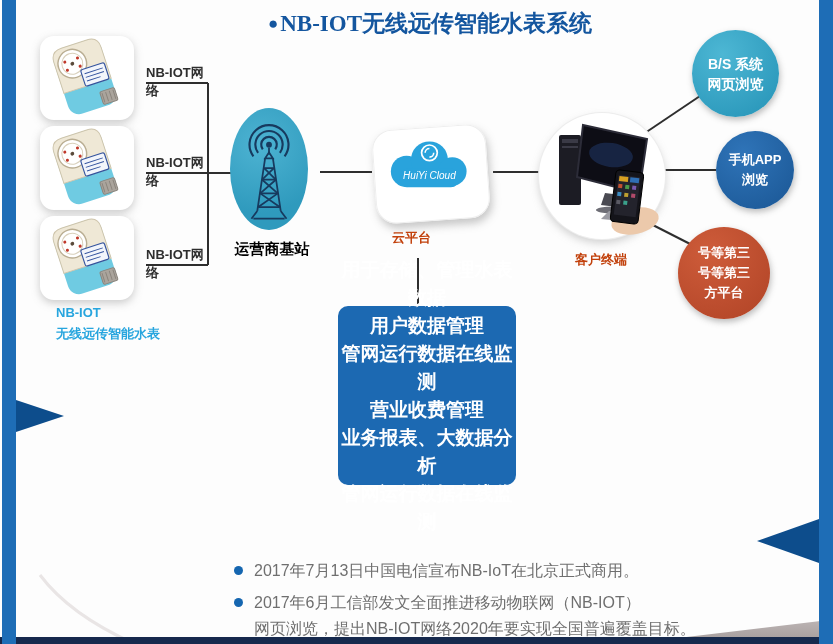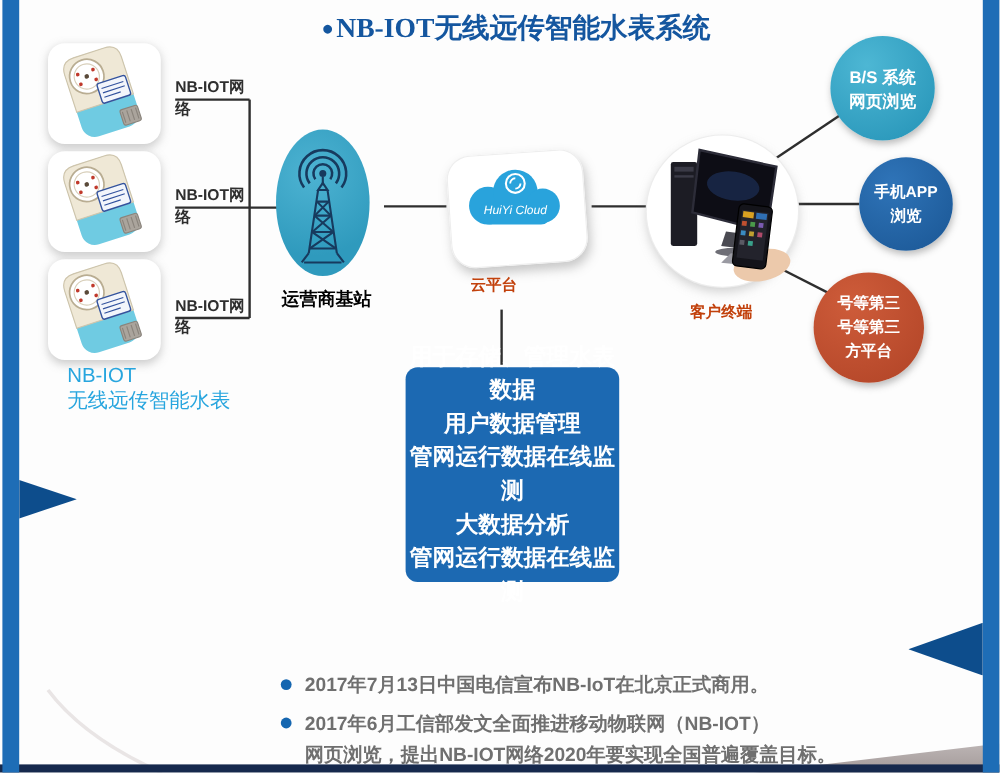--- a/index.html
+++ b/index.html
@@ -28,29 +28,29 @@
   .cloud-icon{position:absolute;left:378px;top:133px;width:100px;height:64px;z-index:4;}
   .node-label{position:absolute;font-size:13px;font-weight:bold;color:#c2410c;z-index:4;}
   
   .client-circle{position:absolute;left:539px;top:113px;width:126px;height:126px;border-radius:50%;
                  background:#fff;box-shadow:0 0 0 1px #ededed,0 4px 9px rgba(140,140,140,.4);z-index:3;}
   
   .bubble{position:absolute;border-radius:50%;color:#fff;text-align:center;font-weight:bold;z-index:3;
           display:flex;flex-direction:column;justify-content:center;box-shadow:1px 3px 6px rgba(90,90,90,.4);}
   .bubble div{line-height:20px;}
   
-  .meters-caption{position:absolute;left:56px;top:302px;font-size:17px;font-weight:normal;color:#27a5de;
+  .meters-caption{position:absolute;left:56px;top:302px;font-size:13px;font-weight:bold;color:#27a5de;
                   line-height:21px;z-index:4;}
   
   .func-box{position:absolute;left:338px;top:306px;width:178px;height:179px;background:#1c69b2;
             border-radius:10px;color:#fff;text-align:center;display:flex;flex-direction:column;
             justify-content:center;z-index:3;}
   .func-box div{font-size:19px;font-weight:bold;line-height:28px;}
   
-  .news-line{position:absolute;font-size:16px;color:#6f6f6f;z-index:4;font-weight:bold;}
+  .news-line{position:absolute;font-size:16px;color:#6f6f6f;z-index:4;}
   .news-dot{position:absolute;width:9px;height:9px;border-radius:50%;background:#1566b0;z-index:4;}
   
   .navy-strip{position:absolute;left:0;top:637px;width:833px;height:7px;background:#16294d;z-index:5;}
   .gray-wedge{position:absolute;left:628px;top:610px;width:205px;height:34px;z-index:4;
               background:linear-gradient(180deg,#c6bfbf,#a39a99);
               clip-path:polygon(0 100%,100% 28%,100% 100%);}
   .connector-layer{position:absolute;left:0;top:0;z-index:2;}
 </style>
 </head>
 <body>
@@ -209,21 +209,22 @@
 
   <div class="meters-caption">
     <div>NB-IOT</div>
     <div>无线远传智能水表</div>
   </div>
 
   <div class="func-box">
     <div>用于存储、管理水表数据</div>
     <div>用户数据管理</div>
     <div>管网运行数据在线监测</div>
-    <div>大数据分析</div>
+    <div>营业收费管理</div>
+    <div>业务报表、大数据分析</div>
     <div>管网运行数据在线监测</div>
   </div>
 
   <div class="news-dot" style="left:234px;top:566px;"></div>
   <div class="news-line" style="left:254px;top:561px;">2017年7月13日中国电信宣布NB-IoT在北京正式商用。</div>
   <div class="news-dot" style="left:234px;top:598px;"></div>
   <div class="news-line" style="left:254px;top:593px;">2017年6月工信部发文全面推进移动物联网（NB-IOT）</div>
   <div class="news-line" style="left:254px;top:619px;">网页浏览，提出NB-IOT网络2020年要实现全国普遍覆盖目标。</div>
 
   <div class="gray-wedge"></div>

